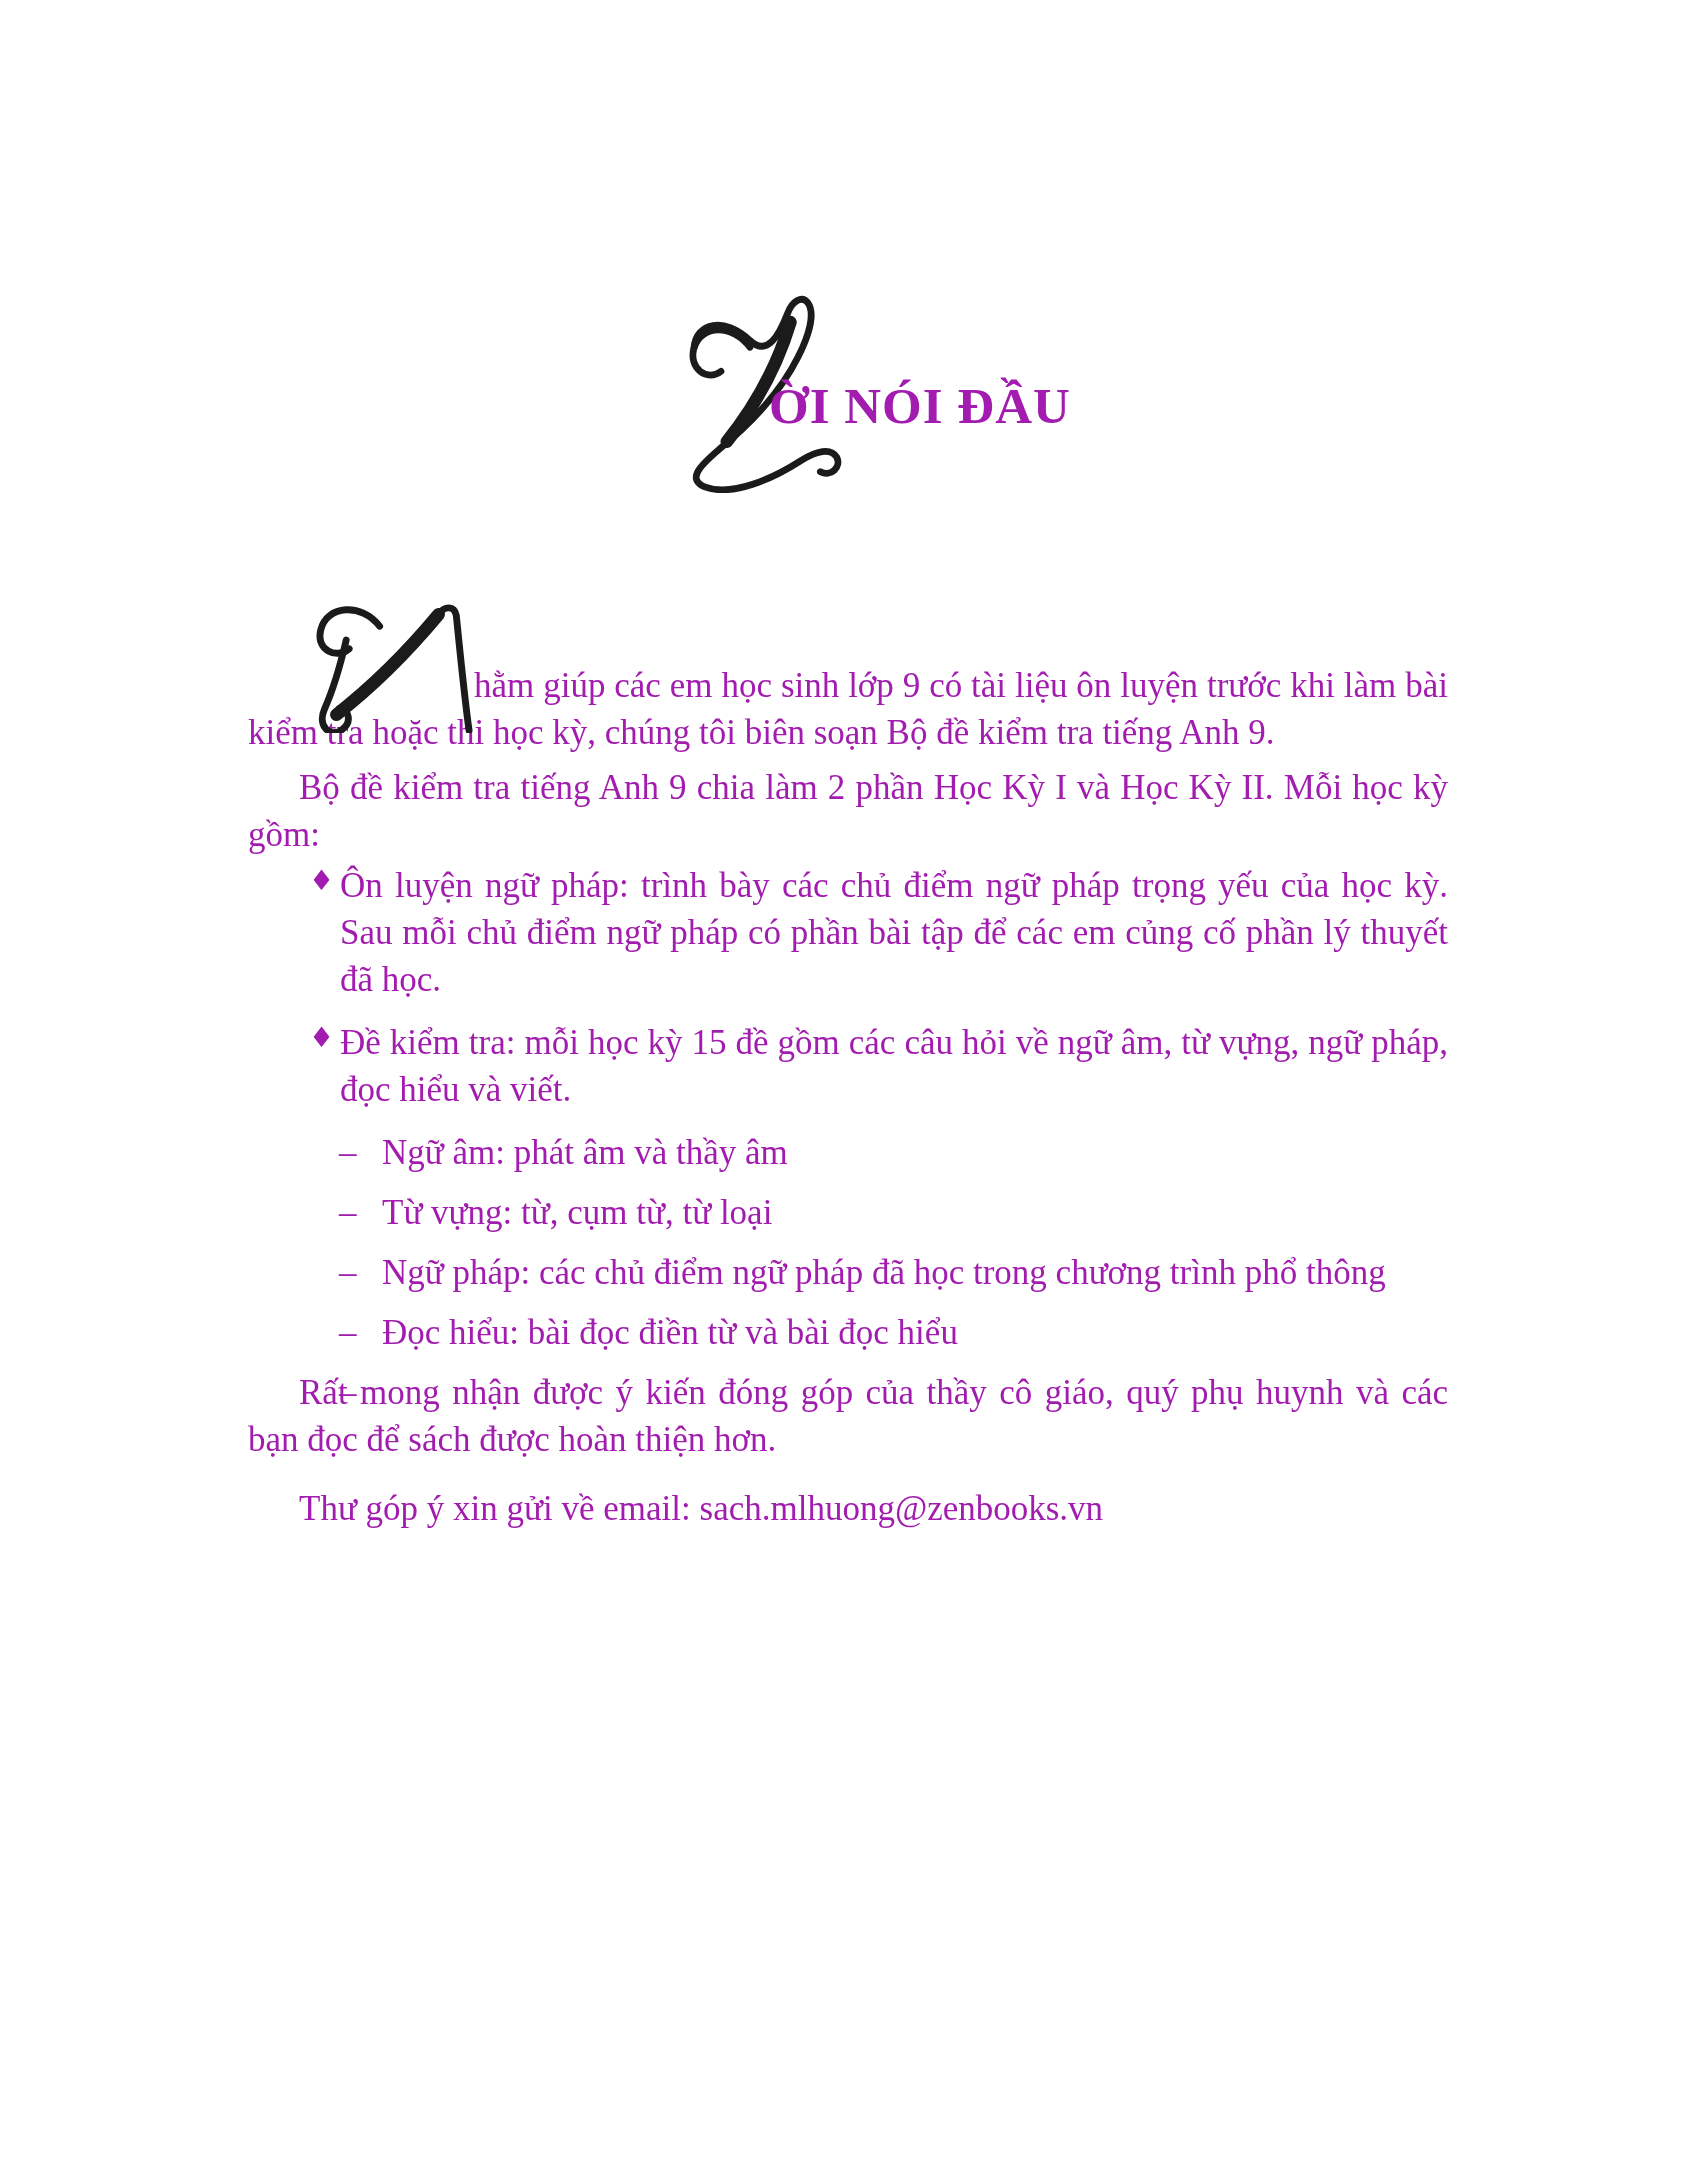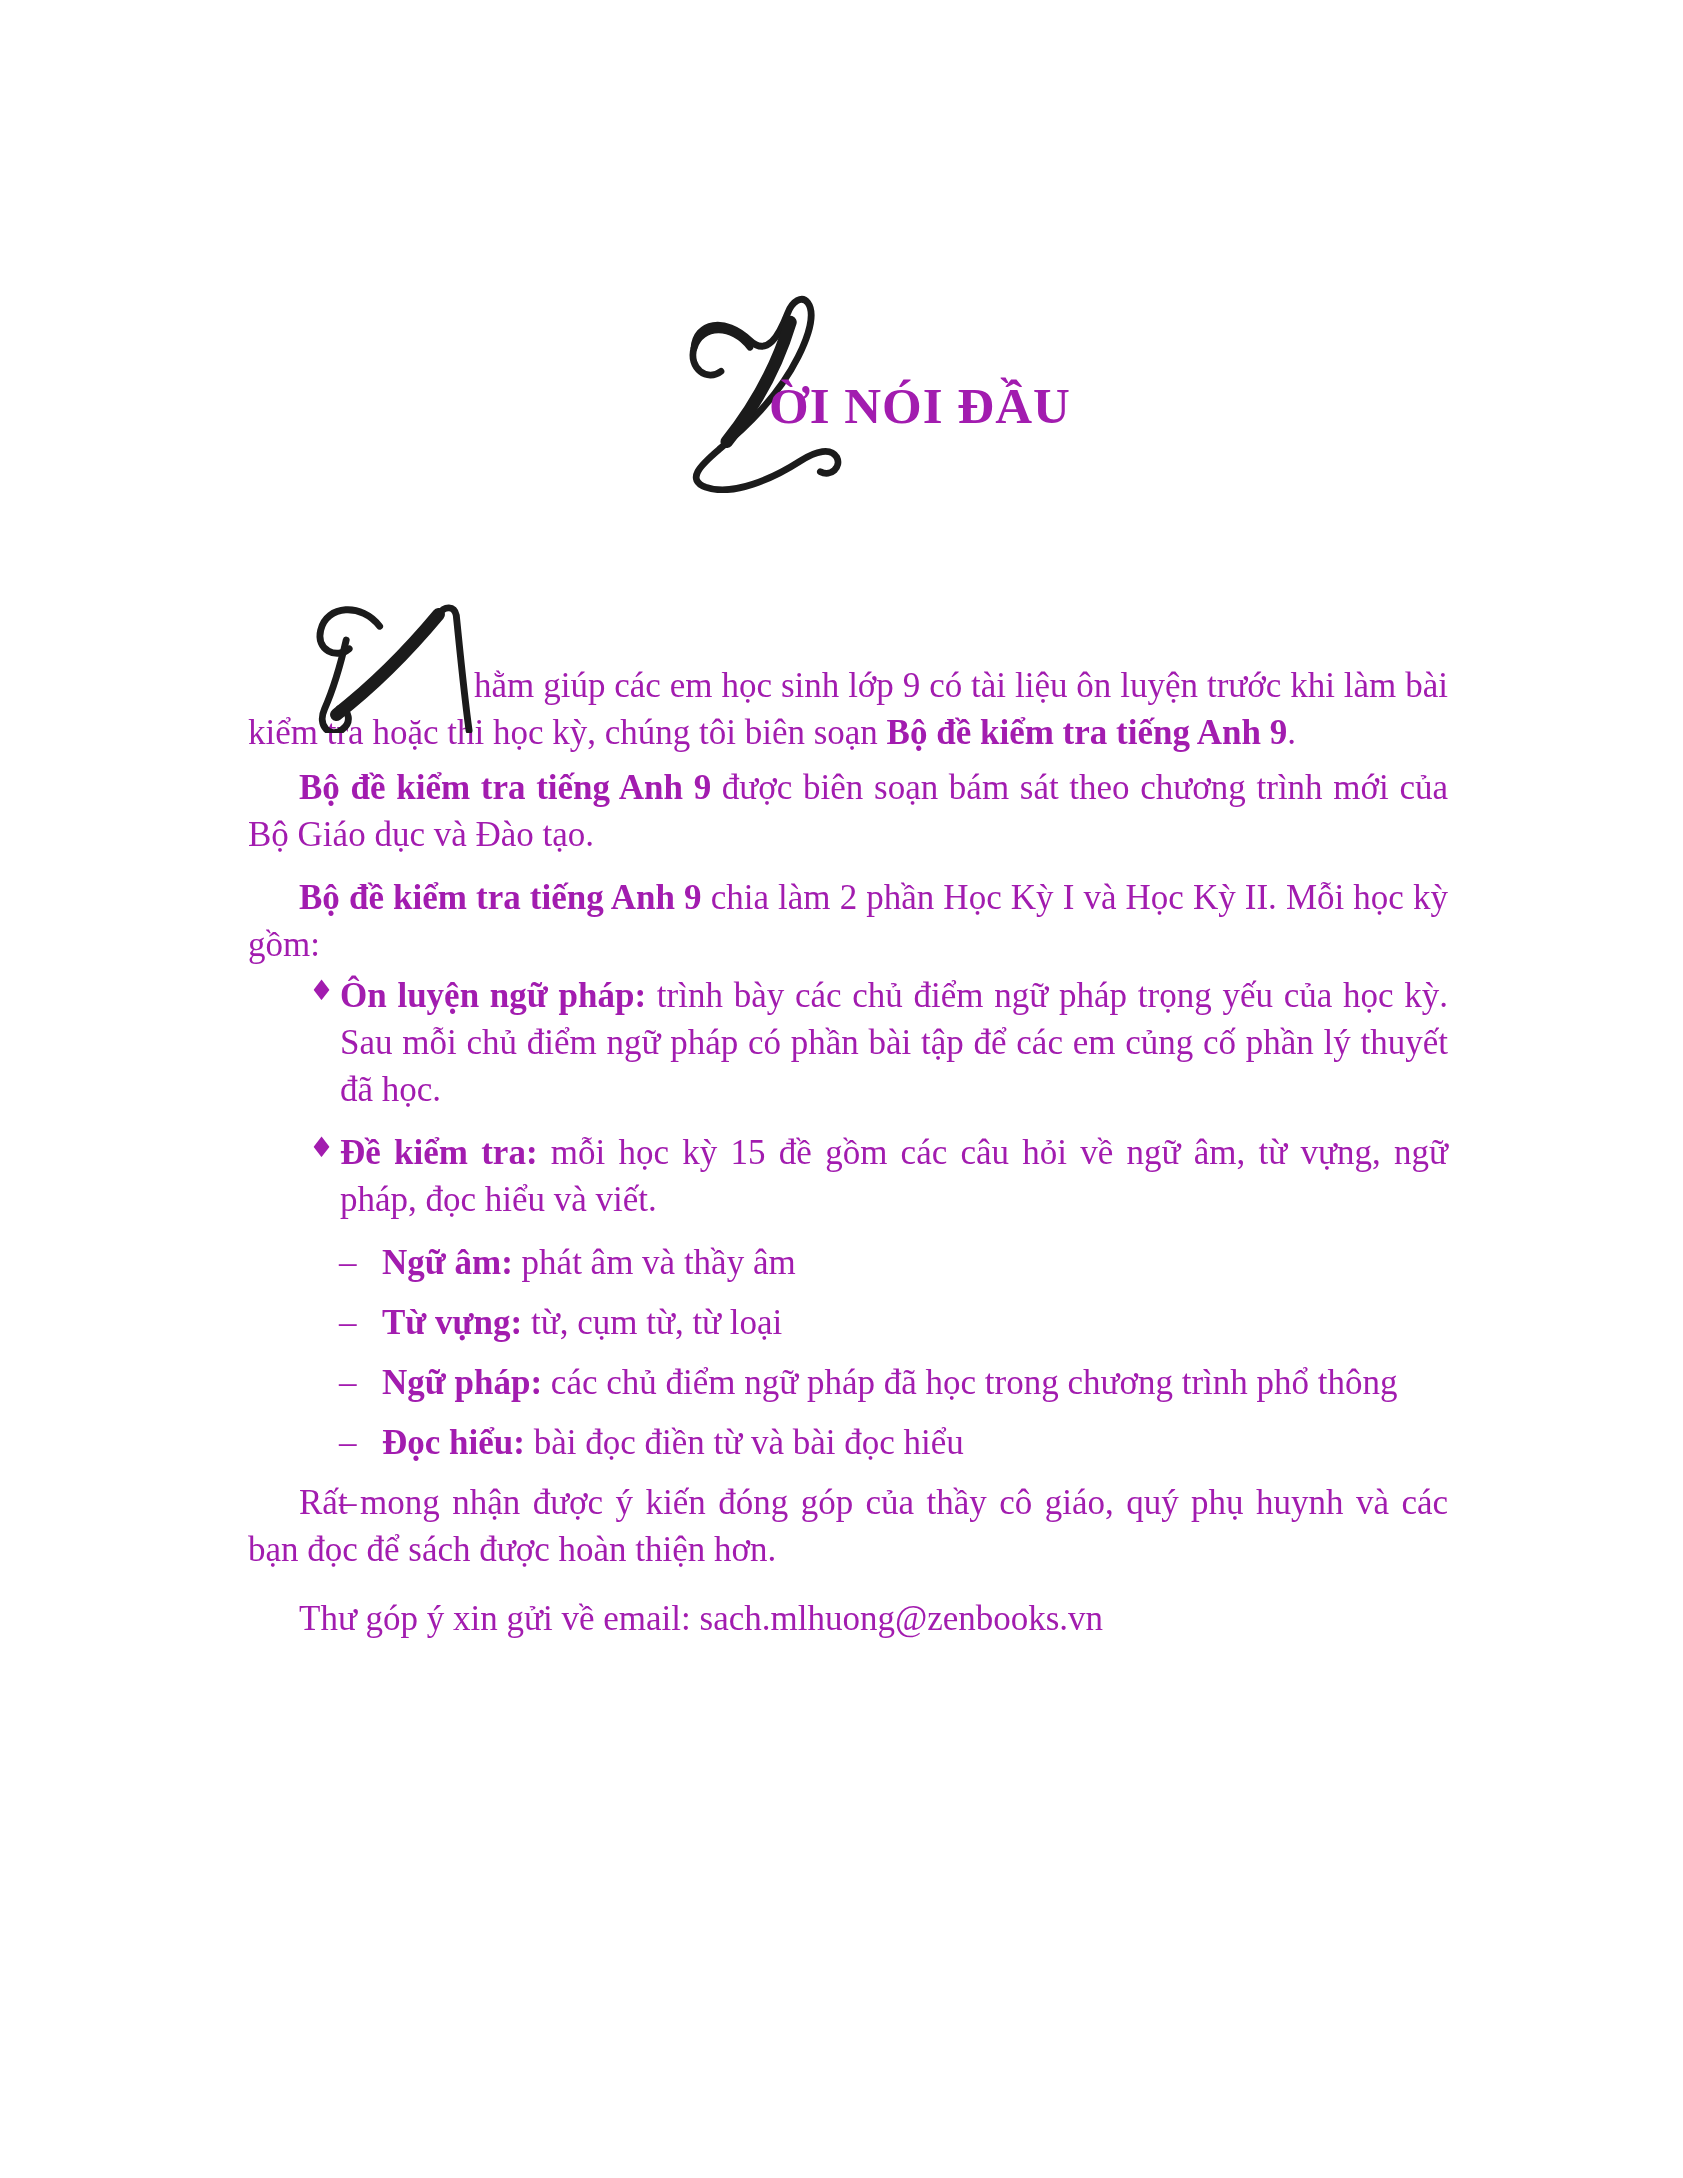--- a/index.html
+++ b/index.html
@@ -42,21 +42,21 @@
   
   .body {
     position: absolute;
     left: 248px;
     top: 644px;
     width: 1200px;
     font-size: 35px;
     line-height: 47px;
     text-align: justify;
   }
-  .b { font-weight: bold; }
+  .b { font-weight: normal; }
 
   p { margin: 0; }
   .intro { position: relative; text-indent: 226px; margin: 18px 0 8px 0; }
   .para { text-indent: 51px; margin: 0 0 16px 0; }
   .para.tight { margin-bottom: 4px; }
 
   .bullet-item {
     position: relative;
     padding-left: 92px;
     margin-bottom: 16px;
@@ -109,21 +109,20 @@
       
       <svg class="script-n" viewBox="0 0 175 130" aria-hidden="true">
         <path class="stroke" stroke-width="7" d="M80 22 C62 -2 26 0 20 26 C15 46 36 56 49 45"></path>
         <path class="stroke" stroke-width="7" d="M46 36 C40 62 32 88 24 106 C16 124 30 136 42 127 C52 120 49 106 39 106"></path>
         <path class="stroke" stroke-width="13" d="M36 112 C72 84 110 46 140 10"></path>
         <path class="stroke" stroke-width="7" d="M140 10 C146 1 156 1 158 11 C161 40 166 92 171 128"></path>
       </svg>
       <span><span>hằm giúp các em học sinh lớp 9 có tài liệu ôn luyện trước khi làm bài kiểm tra hoặc thi học kỳ, chúng tôi biên soạn </span><span class="b">Bộ đề kiểm tra tiếng Anh 9</span><span>.</span></span>
     </p>
 
-    <p class="para"><span class="b">Bộ đề kiểm tra tiếng Anh 9</span><span> được biên soạn bám sát theo chương trình mới của Bộ Giáo dục và Đào tạo.</span></p>
 
     <p class="para tight"><span class="b">Bộ đề kiểm tra tiếng Anh 9</span><span> chia làm 2 phần Học Kỳ I và Học Kỳ II. Mỗi học kỳ gồm:</span></p>
 
     <div class="bullet-item">
       <span class="marker">♦</span>
       <span><span class="b">Ôn luyện ngữ pháp:</span><span> trình bày các chủ điểm ngữ pháp trọng yếu của học kỳ. Sau mỗi chủ điểm ngữ pháp có phần bài tập để các em củng cố phần lý thuyết đã học.</span></span>
     </div>
 
     <div class="bullet-item">
       <span class="marker">♦</span>

